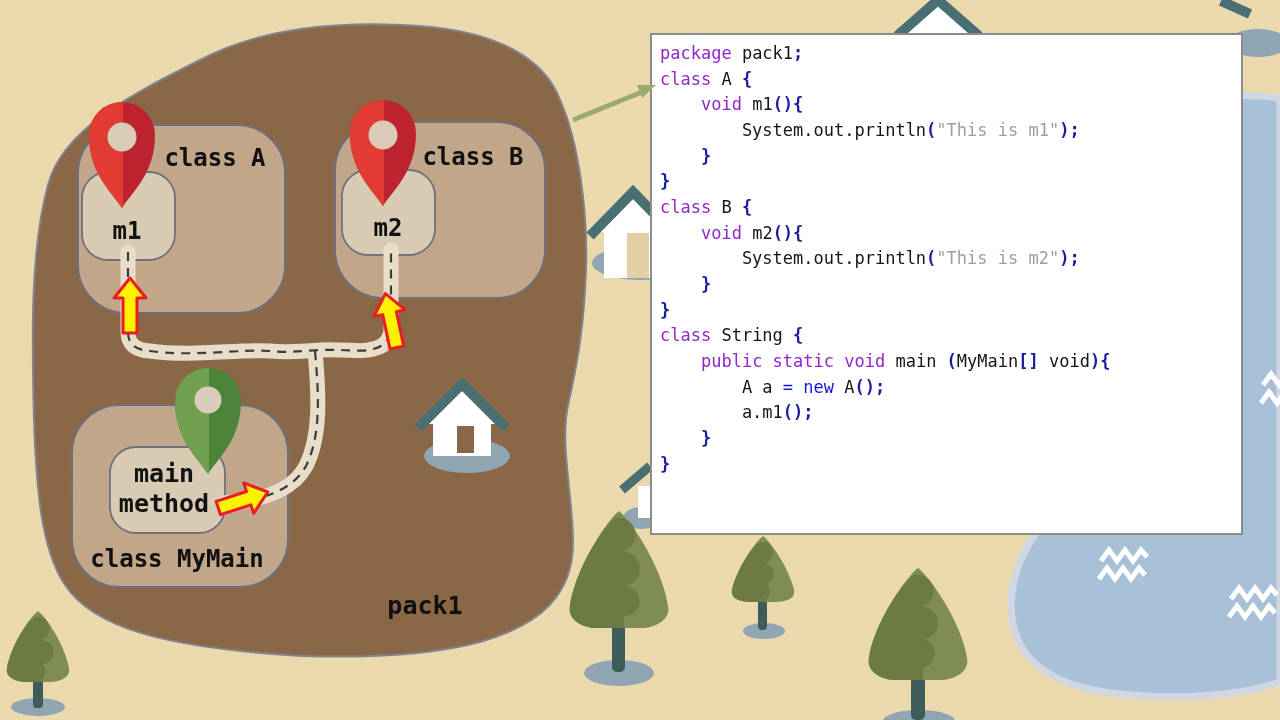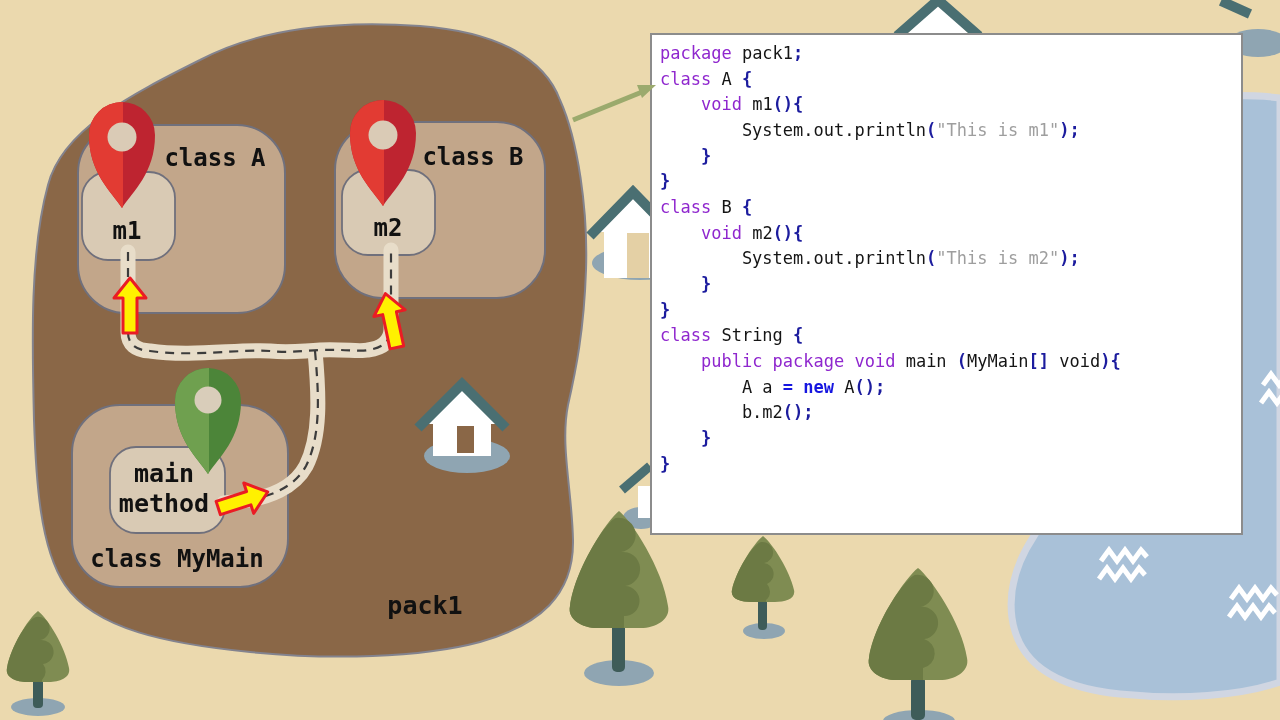--- a/index.html
+++ b/index.html
@@ -8,21 +8,21 @@
   #scene-svg{position:absolute;left:0;top:0;z-index:1;}
   #arrow-svg{position:absolute;left:0;top:0;z-index:6;pointer-events:none;}
   .map-label{font-family:"DejaVu Sans Mono","Liberation Mono",monospace;font-weight:bold;fill:#111;}
   #code-panel{position:absolute;left:650px;top:33px;width:593px;height:502px;z-index:5;
               background:#ffffff;border:2px solid #8c8c8c;box-sizing:border-box;
               padding:6px 0 0 8px;overflow:hidden;}
   .code-line{white-space:pre;font-size:17px;line-height:25.65px;
              font-family:"DejaVu Sans Mono","Liberation Mono",monospace;color:#151515;}
   .code-line .kw{color:#8F27CE;}
   .code-line .br{color:#1C1C9E;font-weight:bold;}
-  .code-line .nw{color:#1616E0;font-weight:bold;}
+  .code-line .nw{color:#1616E0;font-weight:normal;}
   .code-line .st{color:#9E9E9E;}
   .code-line .pl{color:#151515;}
 </style>
 </head>
 <body>
 
 <div id="stage">
 
 <svg id="scene-svg" width="1280" height="720" viewBox="0 0 1280 720">
   <defs>
@@ -183,23 +183,23 @@
       <div class="code-line"><span class="pl">    </span><span class="kw">void</span><span class="pl"> m1</span><span class="br">(){</span></div>
       <div class="code-line"><span class="pl">        System.out.println</span><span class="br">(</span><span class="st">"This is m1"</span><span class="br">);</span></div>
       <div class="code-line"><span class="pl">    </span><span class="br">}</span></div>
       <div class="code-line"><span class="br">}</span></div>
       <div class="code-line"><span class="kw">class</span><span class="pl"> B </span><span class="br">{</span></div>
       <div class="code-line"><span class="pl">    </span><span class="kw">void</span><span class="pl"> m2</span><span class="br">(){</span></div>
       <div class="code-line"><span class="pl">        System.out.println</span><span class="br">(</span><span class="st">"This is m2"</span><span class="br">);</span></div>
       <div class="code-line"><span class="pl">    </span><span class="br">}</span></div>
       <div class="code-line"><span class="br">}</span></div>
       <div class="code-line"><span class="kw">class</span><span class="pl"> String </span><span class="br">{</span></div>
-      <div class="code-line"><span class="pl">    </span><span class="kw">public package void</span><span class="pl"> main </span><span class="br">(</span><span class="pl">MyMain</span><span class="br">[]</span><span class="pl"> void</span><span class="br">){</span></div>
+      <div class="code-line"><span class="pl">    </span><span class="kw">public static void</span><span class="pl"> main </span><span class="br">(</span><span class="pl">MyMain</span><span class="br">[]</span><span class="pl"> void</span><span class="br">){</span></div>
       <div class="code-line"><span class="pl">        A a </span><span class="nw">= new</span><span class="pl"> A</span><span class="br">();</span></div>
-      <div class="code-line"><span class="pl">        b.m2</span><span class="br">();</span></div>
+      <div class="code-line"><span class="pl">        a.m1</span><span class="br">();</span></div>
       <div class="code-line"><span class="pl">    </span><span class="br">}</span></div>
       <div class="code-line"><span class="br">}</span></div>
     </div>
 
 <svg id="arrow-svg" width="1280" height="720" viewBox="0 0 1280 720">
   <g>
     <line x1="573" y1="120" x2="642" y2="92" stroke="#9BAA6D" stroke-width="5"></line>
     <polygon points="656,85 642,98 637,85" fill="#9BAA6D"></polygon>
   </g>
 </svg>

